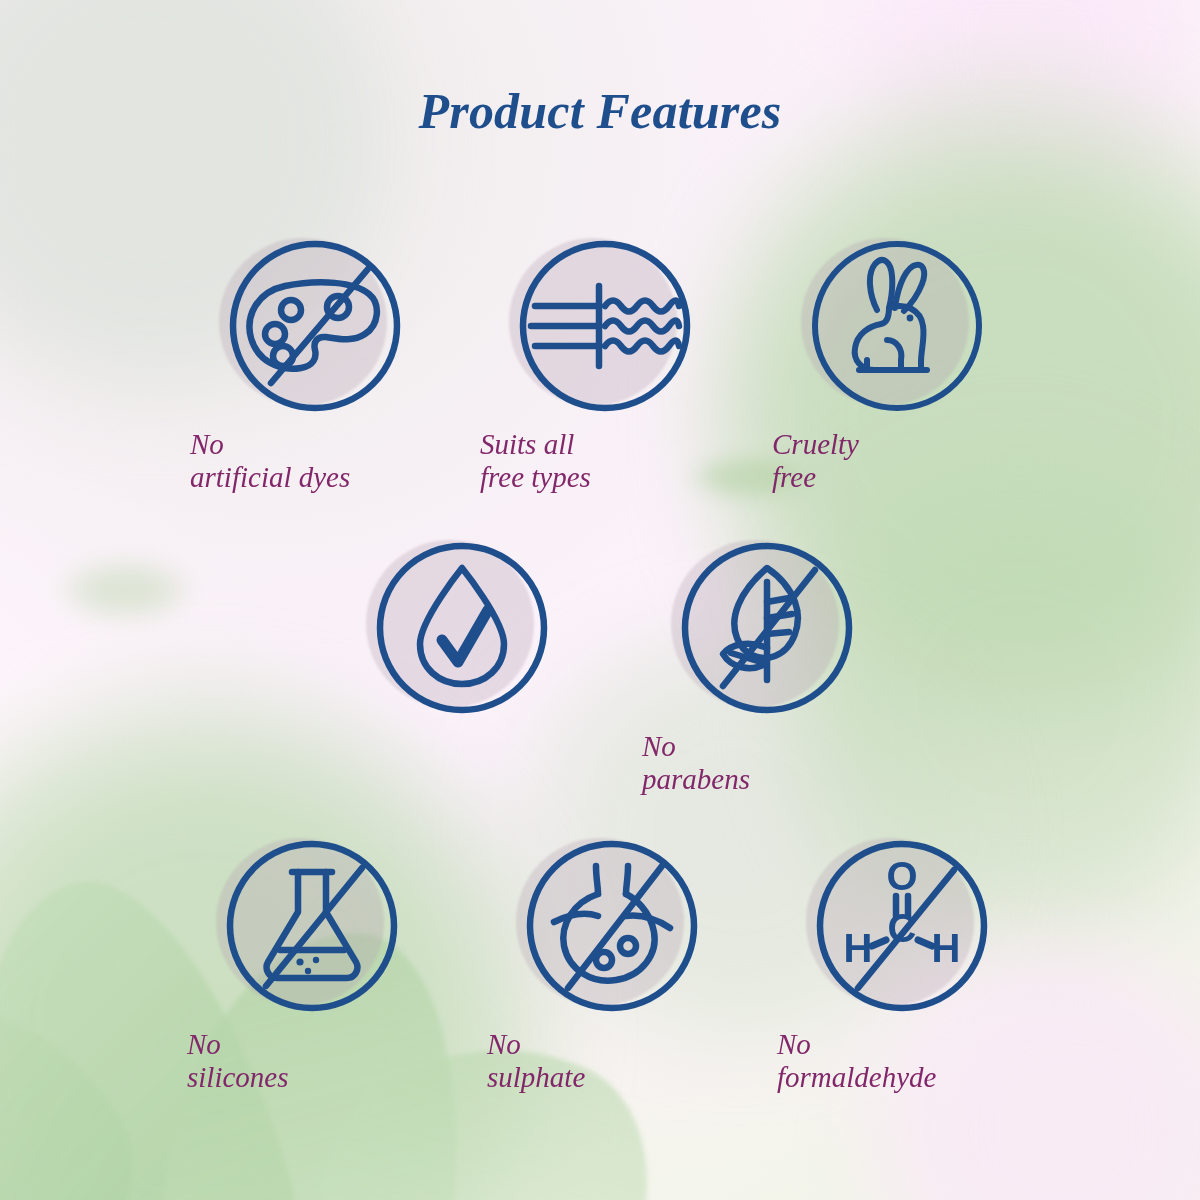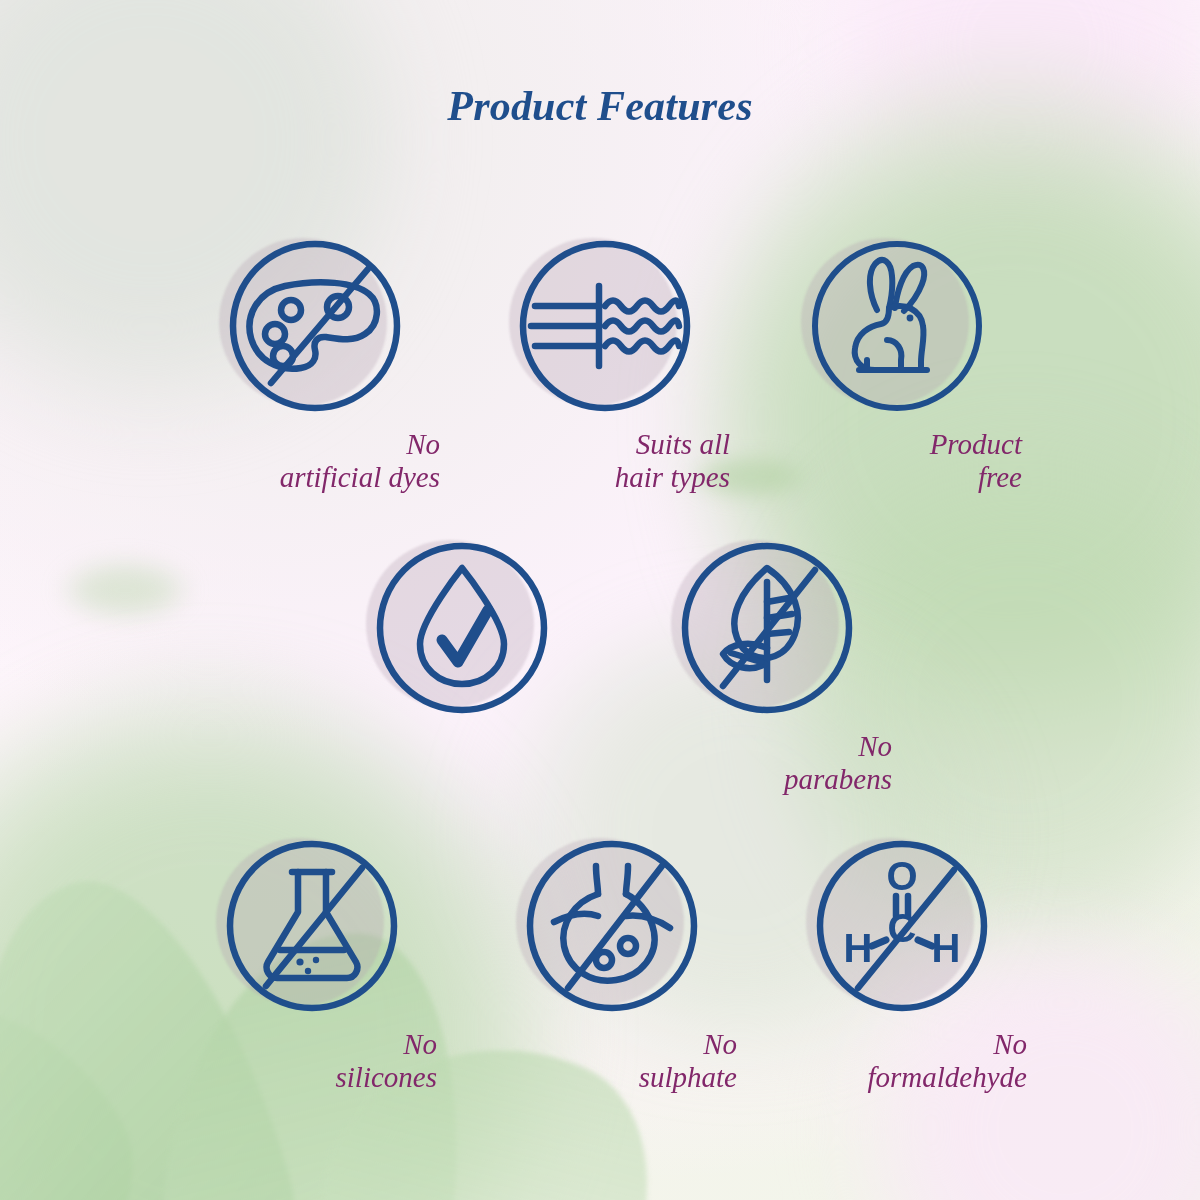--- a/index.html
+++ b/index.html
@@ -102,32 +102,32 @@
     border-radius:58% 42% 50% 50% / 60% 62% 38% 40%;
     transform:rotate(-34deg);
     background:linear-gradient(150deg, rgba(200,224,190,.5), rgba(176,210,164,.6));
   }
 
   
   #title {
     position:absolute;
     top:82px; left:0; width:1200px;
     text-align:center;
-    font-size:42px;
+    font-size:50px;
     font-weight:bold;
     font-style:italic;
     letter-spacing:.2px;
     color:#1f4e8c;
   }
 
   
   .feature {
     position:absolute;
     width:250px;
-    text-align:right;
+    text-align:left;
   }
   .badge {
     position:relative;
     width:176px; height:176px;
     margin:0 auto;
   }
   .badge .shadow {
     position:absolute;
     left:-8px; top:0;
     width:168px; height:168px;
@@ -216,21 +216,21 @@
           <line x1="14" y1="88" x2="82" y2="88"></line>
           <line x1="18" y1="108" x2="82" y2="108"></line>
           <line x1="82" y1="48" x2="82" y2="128"></line>
           <path d="M88 68 q8 -11 16 0 t16 0 t16 0 t16 0 t10 0"></path>
           <path d="M88 88 q8 -11 16 0 t16 0 t16 0 t16 0 t10 0"></path>
           <path d="M88 108 q8 -11 16 0 t16 0 t16 0 t16 0 t10 0"></path>
         </g>
       </svg>
     </div>
     <div class="label">Suits all
-hair types</div>
+free types</div>
   </div>
 
   <div class="feature" id="f-cruelty">
     <div class="badge">
       <div class="shadow"></div>
       <svg viewBox="0 0 176 176">
         <g fill="none" stroke="#1f4e8c" stroke-width="6" stroke-linecap="round" stroke-linejoin="round">
           <circle cx="88" cy="88" r="82"></circle>
 
           <path d="M68 72 C60 56 58 36 66 26 C74 17 82 24 83 38 C84 50 82 62 80 70"></path>
@@ -241,21 +241,21 @@
                    C48 96 60 88 72 86 C78 85 80 78 80 70 Z"></path>
 
           <path d="M78 102 C88 102 94 112 92 122 L92 132"></path>
 
           <path d="M58 132 L58 122"></path>
           <line x1="50" y1="132" x2="118" y2="132"></line>
           <circle cx="101" cy="80" r="3.4" fill="#1f4e8c" stroke="none"></circle>
         </g>
       </svg>
     </div>
-    <div class="label">Product
+    <div class="label">Cruelty
 free</div>
   </div>
 
   <div class="feature" id="f-derm">
     <div class="badge">
       <div class="shadow"></div>
       <svg viewBox="0 0 176 176">
         <g fill="none" stroke="#1f4e8c" stroke-width="6.5" stroke-linecap="round" stroke-linejoin="round">
           <circle cx="88" cy="88" r="82"></circle>
           <path d="M88 28 C88 28 46 80 46 104 C46 128 65 144 88 144

